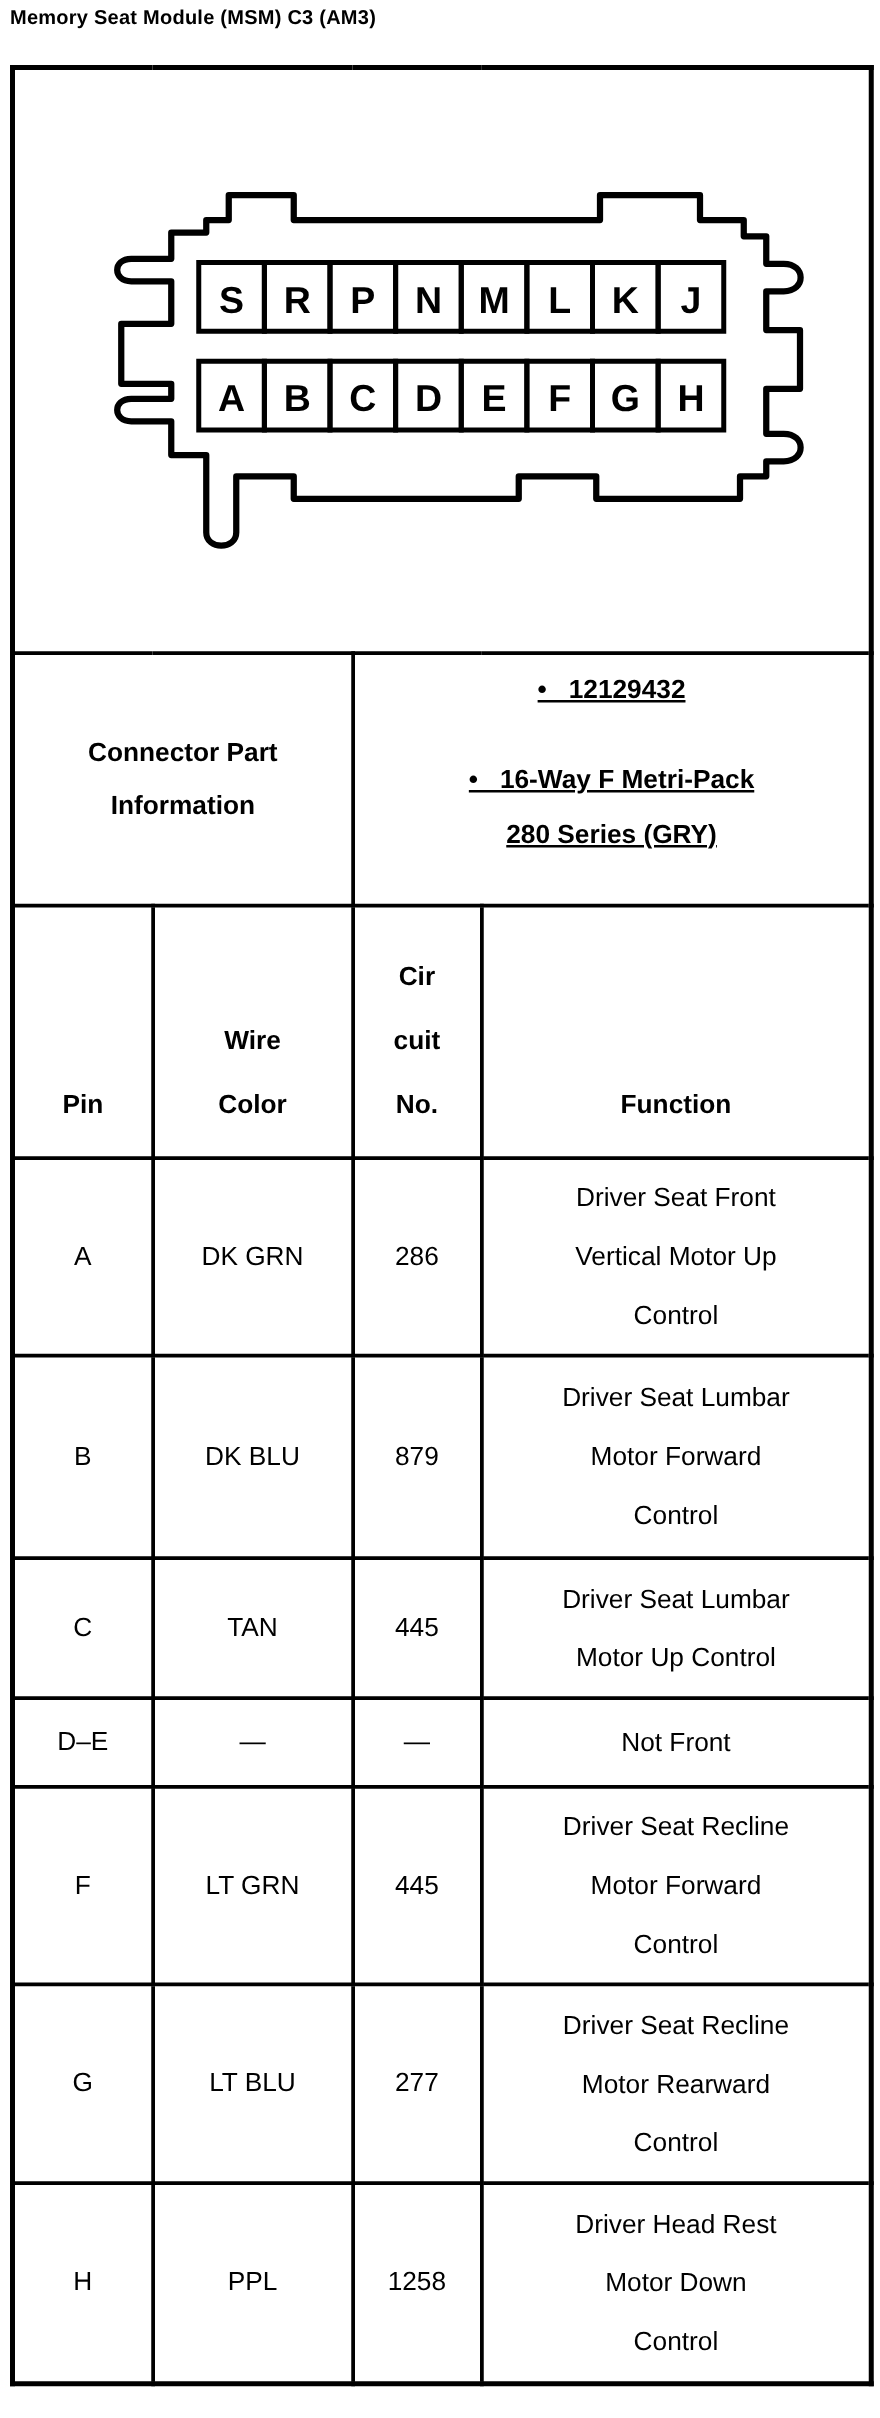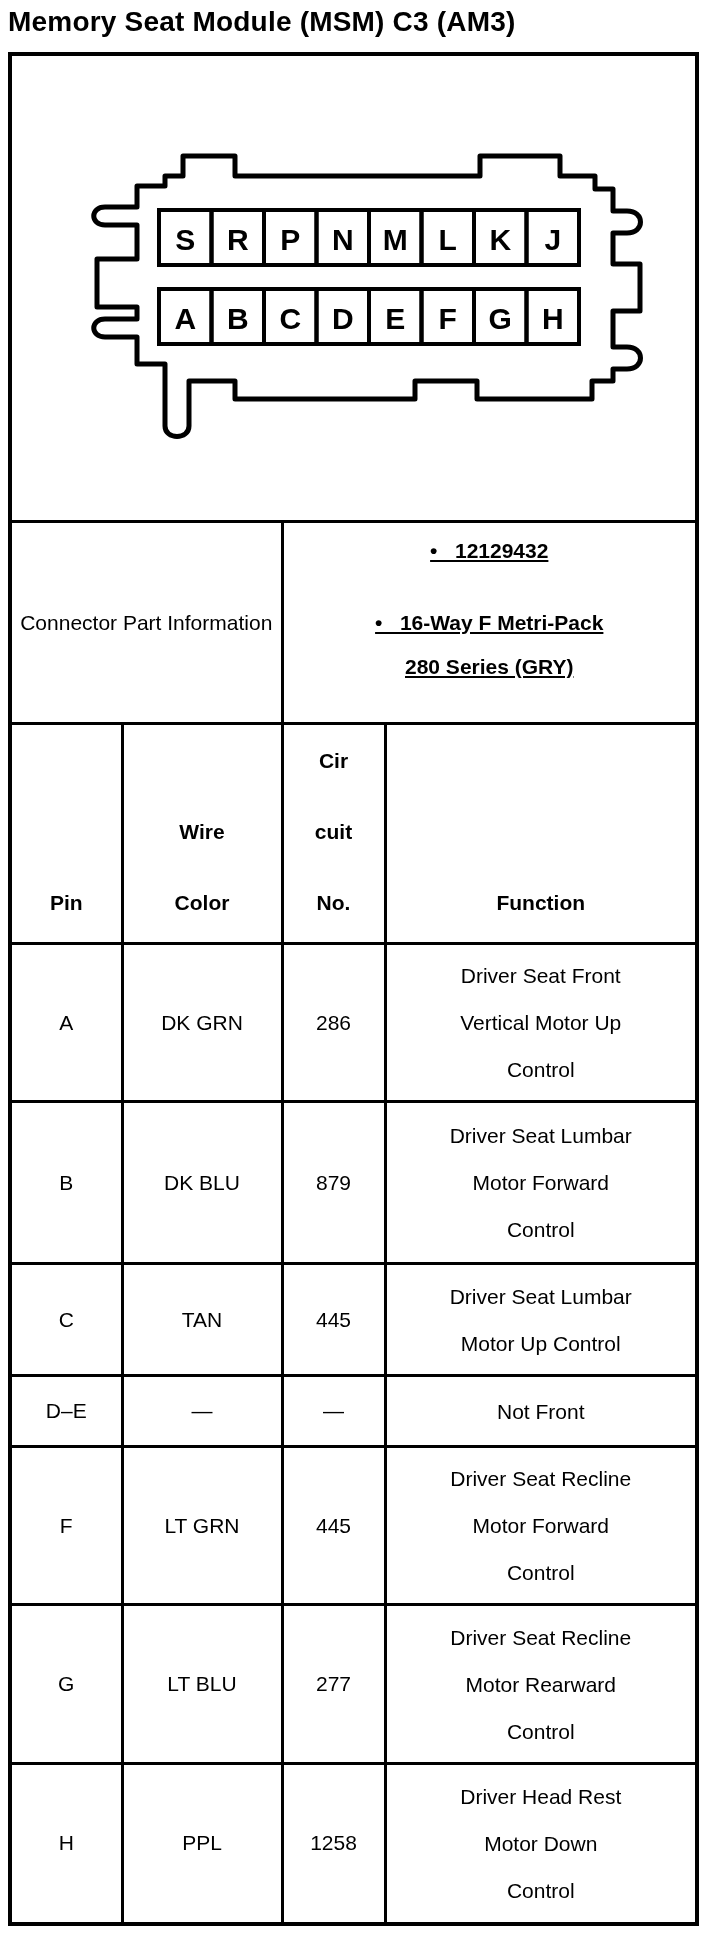--- a/index.html
+++ b/index.html
@@ -1,46 +1,46 @@
 <!DOCTYPE html>
 <html><head>
 <meta charset="utf-8">
 <style>
   html,body{margin:0;padding:0;background:#ffffff;}
   .page{
     position:relative;width:704px;height:1934px;background:#fff;
     font-family:"Liberation Sans",sans-serif;color:#000;overflow:hidden;
   }
   .title{
-    position:absolute;left:8px;top:6px;font-size:28px;font-weight:bold;
+    position:absolute;left:8px;top:6px;font-size:16px;font-weight:bold;
     letter-spacing:0.2px;white-space:nowrap;
   }
   table.main{
     position:absolute;left:8px;top:52px;width:687px;
     border-collapse:collapse;table-layout:fixed;
     border:4px solid #000;
   }
   table.main td{
     border:3px solid #000;padding:0;vertical-align:middle;
     text-align:center;font-size:21px;overflow:hidden;
   }
   td.diagram-cell{height:459px;padding:0;}
   td.partinfo-label{
-    font-weight:normal;line-height:42px;padding:40px 14px 0 14px;height:199px;
+    font-weight:bold;line-height:42px;padding:40px 14px 0 14px;height:199px;
     vertical-align:middle;
   }
   td.partinfo-items{
     text-align:left;vertical-align:top;padding:20px 10px 0 20px;height:199px;text-decoration:underline;
   }
   .bullet-item{
     font-weight:bold;white-space:pre-line;line-height:44px;margin-bottom:28px;
   }
   tr.header-row td{
-    font-weight:bold;vertical-align:bottom;padding-bottom:4px;
-    line-height:71px;white-space:pre-line;height:183px;
+    font-weight:bold;vertical-align:bottom;padding-bottom:16px;
+    line-height:51px;white-space:pre-line;height:183px;
   }
   td.fn-cell{
     text-align:left;padding-left:17px;padding-right:6px;
     line-height:47px;white-space:pre-line;
   }
   svg text{
     font-family:"Liberation Sans",sans-serif;font-weight:bold;font-size:30px;
   }
 </style>
 </head>

